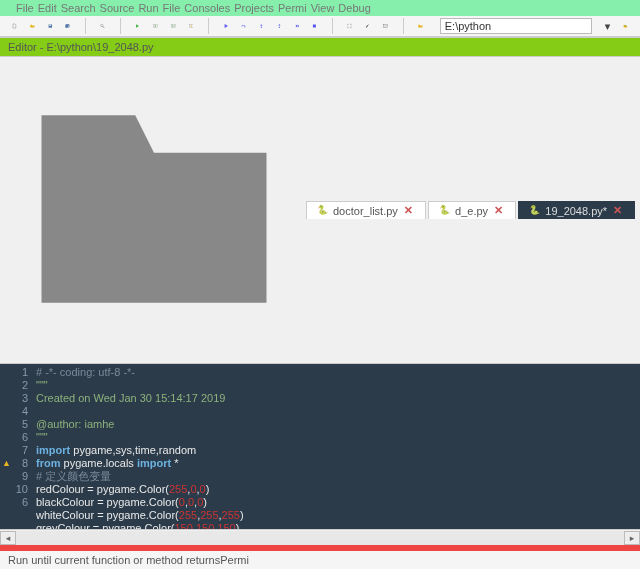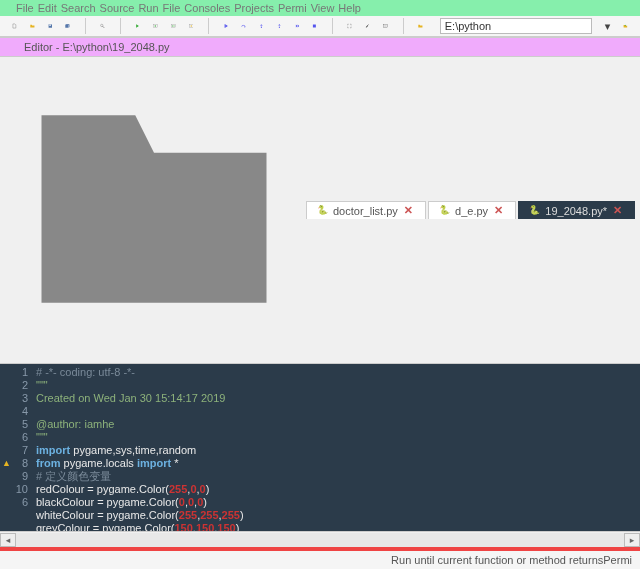--- a/index.html
+++ b/index.html
@@ -3,57 +3,57 @@
 <meta charset="utf-8">
 <style>
 *{margin:0;padding:0;box-sizing:border-box;font-family:"Segoe UI",Tahoma,sans-serif;font-size:11px}
 body{width:640px;height:569px;background:#f0f0f0;overflow:hidden;display:flex;flex-direction:column}
 .menubar{display:flex;gap:4px;padding:2px 16px;color:#777;background:#86efac}
 .menubar span{cursor:default}
 .toolbar{display:flex;align-items:center;gap:13px;padding:2px 12px;background:#f5f5f5;border-bottom:1px solid #ccc}
 .toolbar .ico{width:16px;height:16px;display:inline-flex;align-items:center;justify-content:center;color:#444}
 .sep{width:1px;height:16px;background:#ccc;margin:0 2px}
 .pathbox{flex:0 0 120px;border:1px solid #bbb;background:#fff;padding:1px 4px;margin-left:4px;color:#333}
-.editor-bar{background:#f0abfc;border-top:1px solid #ccc;border-bottom:1px solid #ccc;padding:3px 24px;color:#555}
+.editor-bar{background:#84cc16;border-top:1px solid #ccc;border-bottom:1px solid #ccc;padding:3px 8px;color:#555}
 .tabs{display:flex;align-items:center;background:#f0f0f0;border-bottom:1px solid #ccc;padding:2px 4px;gap:2px}
 .tab{display:flex;align-items:center;gap:4px;padding:2px 10px;border:1px solid #ccc;background:#fff;color:#555;border-bottom:none;cursor:pointer}
 .tab.active{background:#2b3b4a;color:#ddd;border-color:#2b3b4a}
 .tab .tico{width:12px;height:12px;color:#888}
 .tab.active .tico{color:#faa}
 .close-x{color:#c55;font-weight:bold;padding:0 2px}
 .code-area{flex:1;background:#2b3b4a;position:relative;overflow:hidden}
 .gutter{position:absolute;left:0;top:0;width:32px;text-align:right;padding-right:4px;color:#8899aa;font-family:Consolas,monospace;font-size:11px;line-height:13px;padding-top:2px}
 .gut-warn{position:absolute;left:2px;color:#e6b422;font-size:9px}
 .code{position:absolute;left:36px;top:0;right:12px;font-family:Consolas,monospace;font-size:11px;line-height:13px;padding-top:2px;white-space:pre}
 .t-comment{color:#7a8a99}
 .t-docstr{color:#8db27b}
 .t-key{color:#6cb1e0;font-weight:600}
-.t-num{color:#cc3333;font-weight:700}
+.t-num{color:#cc3333;font-weight:400}
 .t-text{color:#e8e8e8}
 .scroll-h{display:flex;align-items:center;background:#f0f0f0;border-top:1px solid #ccc;height:16px}
 .scroll-h .btn{width:16px;height:14px;border:1px solid #bbb;background:#eee;display:flex;align-items:center;justify-content:center;color:#666;font-size:9px}
 .scroll-h .track{flex:1;background:#e8e8e8;height:14px}
-.status{background:#f5f5f5;padding:3px 8px;color:#555;border-top:4px solid #ef4444;display:flex;justify-content:flex-end}
+.status{background:#f5f5f5;padding:3px 8px;color:#555;border-top:6px solid #ef4444;display:flex;justify-content:flex-start}
 svg{width:100%;height:100%}
 </style>
 </head>
 <body>
 
 <div class="menubar">
     <span>File</span>
     <span>Edit</span>
     <span>Search</span>
     <span>Source</span>
     <span>Run</span>
     <span>File</span>
     <span>Consoles</span>
     <span>Projects</span>
     <span>Permi</span>
     <span>View</span>
-    <span>Help</span>
+    <span>Debug</span>
   </div>
 
 <div class="toolbar">
  <span class="ico">
       <svg viewBox="0 0 16 16">
         <path fill="currentColor" d="M3 1h7l3 3v11H3z" fill-opacity="0" stroke="currentColor"></path>
       </svg>
     </span>
  <span class="ico">
       <svg viewBox="0 0 16 16">

